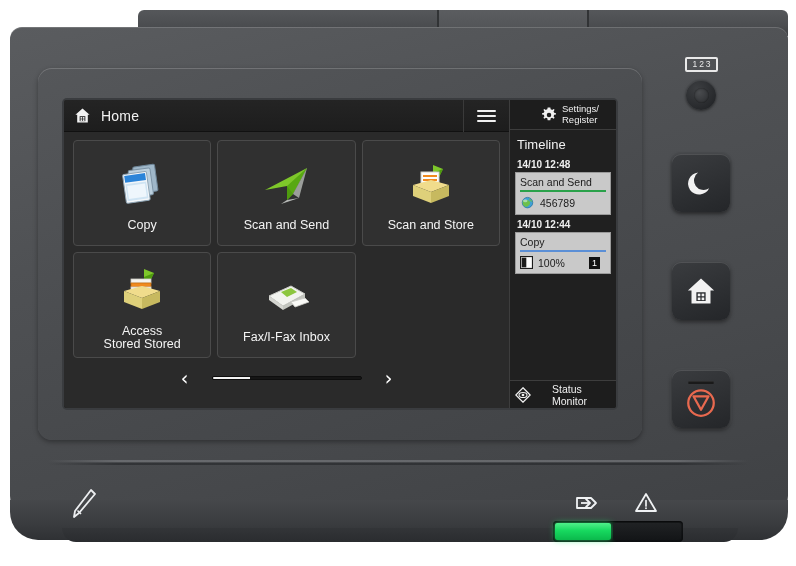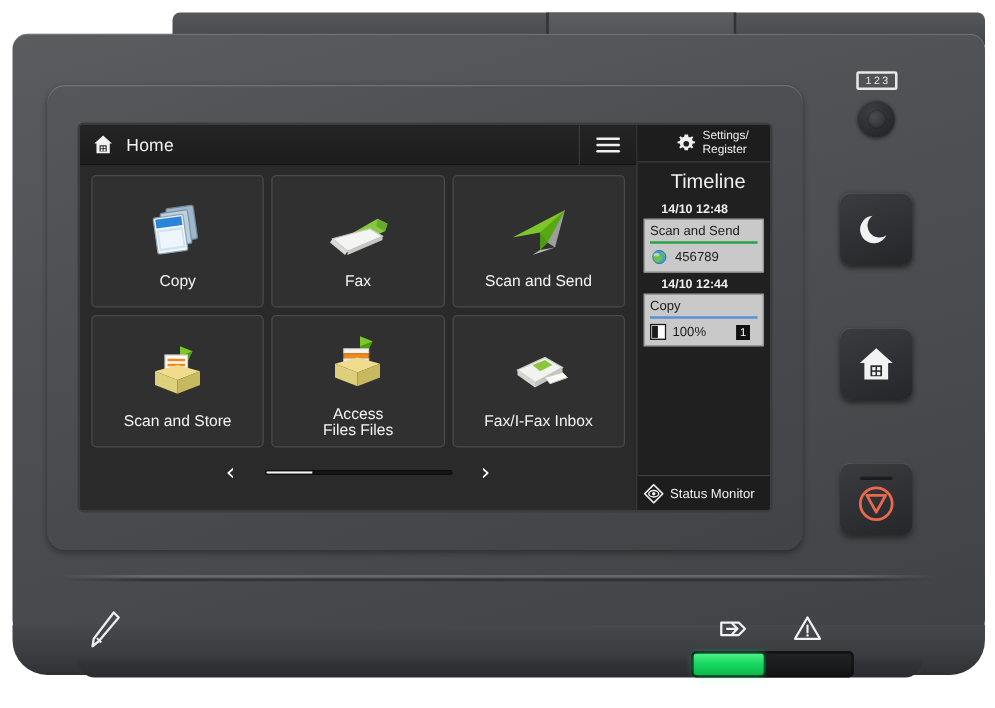--- a/index.html
+++ b/index.html
@@ -231,29 +231,28 @@
     display: flex; align-items: center; gap: 5px;
     padding-left: 5px;
   }
   .settings-main .txt {
     color: #f0f0f0; font-size: 9.5px; line-height: 10.5px;
     white-space: pre-line;
   }
 
   .timeline-title {
     color: #f0f0f0;
-    font-size: 16px;
+    font-size: 13px;
     padding: 7px 0 4px 7px;
-    text-align: center;
   }
   .timeline-list { padding: 0 5px; }
   .tl-time {
     color: #f0f0f0;
     font-size: 10px;
-    margin: 3px 0 2px 14px;
+    margin: 3px 0 2px 2px;
     font-weight: bold;
   }
   .tl-card {
     background: #c9c9c9;
     border: 1px solid #9a9a9a;
     padding: 3px 4px 4px 4px;
     margin-bottom: 4px;
   }
   .tl-card .name {
     color: #1b1b1b;
@@ -276,21 +275,21 @@
     margin-left: auto; margin-right: 6px;
     padding: 0 2px;
     border: 1px solid #111;
   }
 
   .side-spacer { flex: 1; }
   .status-row {
     height: 28px;
     border-top: 1px solid #3d3d3d;
     display: flex; align-items: center;
-    gap: 5px; padding-left: 5px;
+    gap: 21px; padding-left: 5px;
     background: #1d1d1d;
   }
   .status-row .txt { color: #f0f0f0; font-size: 10.5px; }
 
   
   .keypad-label {
     position: absolute;
     left: 685px; top: 57px;
     width: 33px; height: 15px;
     border: 2px solid #e9e9e9;
@@ -430,32 +429,20 @@
                       <rect x="9" y="12" width="24" height="29" rx="1.5" fill="#f4f7fa" stroke="#8ea4b4" stroke-width="1"></rect>
                       <rect x="10.5" y="13.5" width="21" height="7" fill="#2b84d8"></rect>
                       <rect x="10.5" y="22" width="21" height="17" fill="#cfe4f3"></rect>
                       <rect x="12" y="24" width="18" height="13" fill="#eef6fc"></rect>
                     </g>
                   </svg>
                 </div>
                 <div class="label">Copy</div>
               </div>
 
-              <div class="tile">
-                <div class="ico">
-                  <svg width="56" height="46" viewBox="0 0 56 46">
-                    <path d="M16 30 L44 14 L52 18 L50 24 L22 36 Z" fill="#86c93e"></path>
-                    <path d="M44 14 L52 18 L50 24 L43 20 Z" fill="#6aa92c"></path>
-                    <path d="M8 30 L38 22 L48 28 L20 40 Z" fill="#f4f4f2" stroke="#c8c9c5" stroke-width="1"></path>
-                    <path d="M8 30 L20 40 L18 43 L6 33 Z" fill="#d9dad6"></path>
-                    <path d="M20 40 L48 28 L48 31 L20 43 Z" fill="#c6c8c3"></path>
-                  </svg>
-                </div>
-                <div class="label">Fax</div>
-              </div>
 
               <div class="tile">
                 <div class="ico">
                   <svg width="58" height="48" viewBox="0 0 58 48">
                     <path d="M8 30 L50 8 L36 34 L30 26 Z" fill="#7ec72a"></path>
                     <path d="M50 8 L30 26 L30 40 L36 34 Z" fill="#58a812"></path>
                     <path d="M50 8 L42 38 L36 34 Z" fill="#9b9e9b"></path>
                     <path d="M36 34 L30 40 L30 26 Z" fill="#4e9a0e"></path>
                     <path d="M42 38 L24 44 L30 40 Z" fill="#b6b9b6"></path>
                   </svg>
@@ -486,21 +473,21 @@
                     <path d="M40 8 L30 12 L30 18 L36 16 Z" fill="#4e9a0e"></path>
                     <rect x="17" y="14" width="20" height="4" fill="#f5f4ef" stroke="#cfcfc8" stroke-width="0.8"></rect>
                     <rect x="17" y="18" width="20" height="4" fill="#f08a1e" stroke="#c66f12" stroke-width="0.8"></rect>
                     <rect x="17" y="22" width="20" height="4" fill="#f5f4ef" stroke="#cfcfc8" stroke-width="0.8"></rect>
                     <path d="M10 26 L28 21 L46 26 L28 33 Z" fill="#f0dc8c"></path>
                     <path d="M10 26 L28 33 L28 44 L10 37 Z" fill="#ded07a"></path>
                     <path d="M46 26 L28 33 L28 44 L46 37 Z" fill="#c7b95f"></path>
                   </svg>
                 </div>
                 <div class="label">Access
-Files Files</div>
+Stored Stored</div>
               </div>
 
               <div class="tile">
                 <div class="ico">
                   <svg width="58" height="44" viewBox="0 0 58 44">
                     <path d="M12 22 L34 12 L48 20 L26 32 Z" fill="#f2f3ef" stroke="#cbccc7" stroke-width="1"></path>
                     <path d="M24 18 L34 14 L40 18 L30 23 Z" fill="#8cc63f"></path>
                     <path d="M12 22 L26 32 L26 36 L12 26 Z" fill="#d5d6d1"></path>
                     <path d="M26 32 L48 20 L48 24 L26 36 Z" fill="#c3c5bf"></path>
                     <path d="M34 28 L48 24 L52 28 L38 33 Z" fill="#fafaf7" stroke="#cbccc7" stroke-width="0.8"></path>

